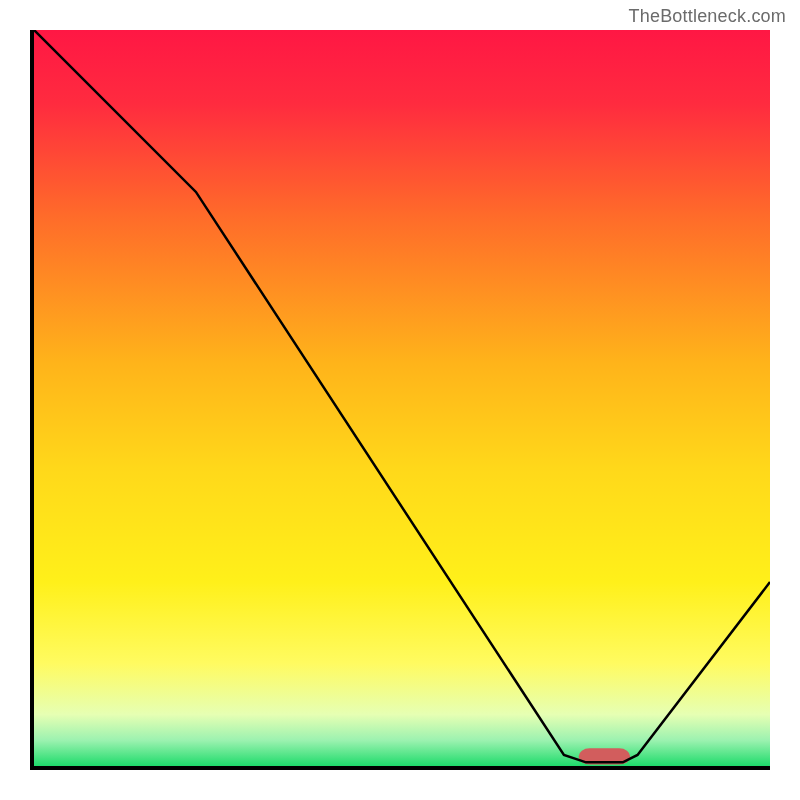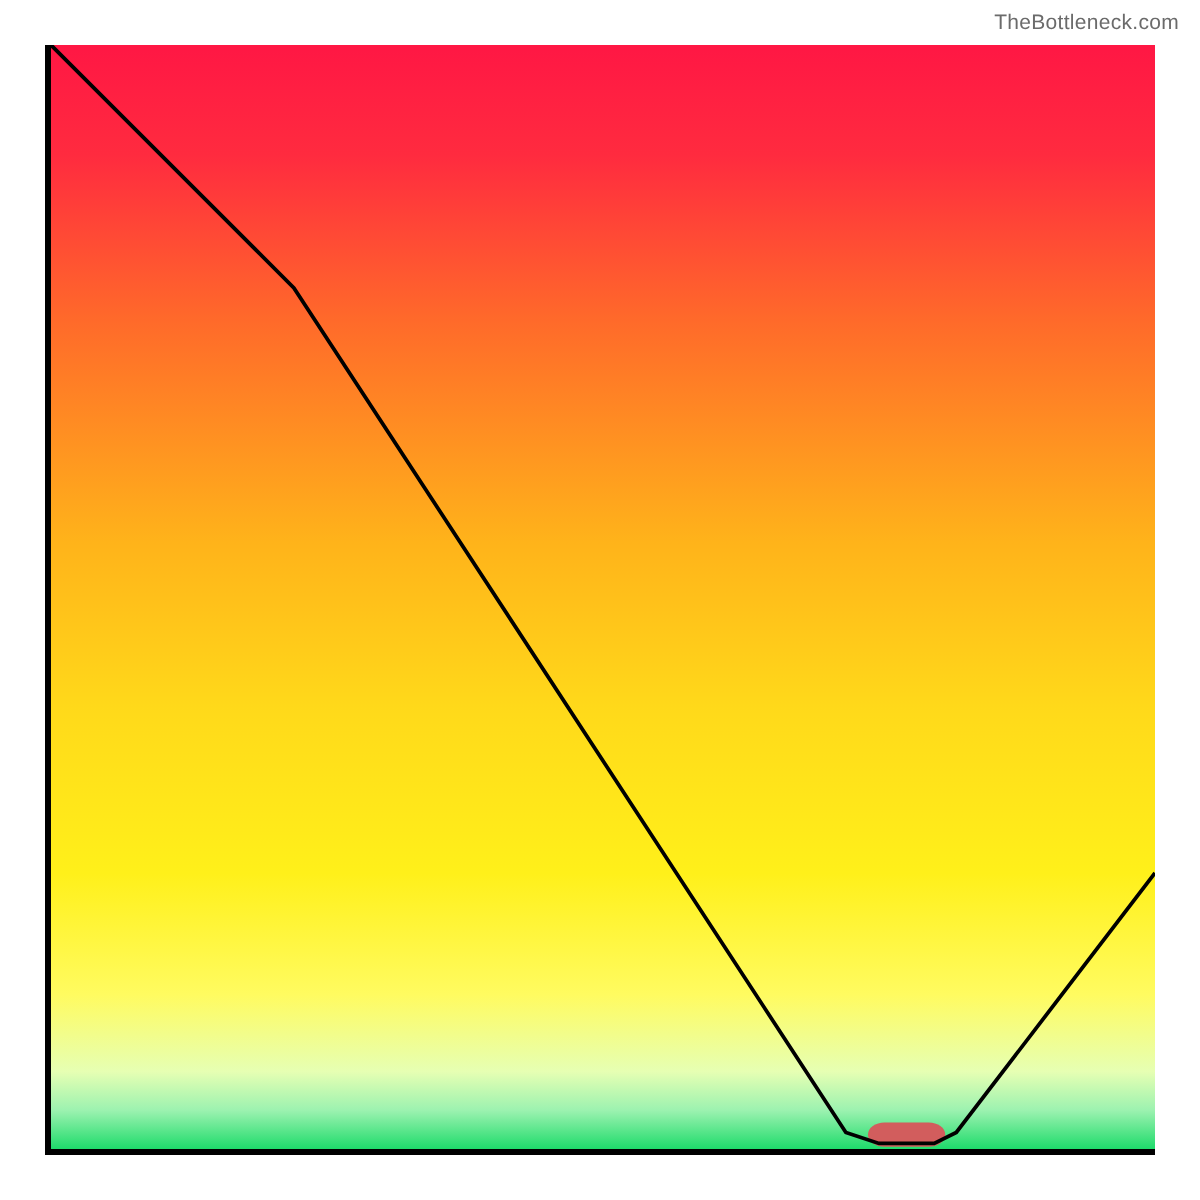--- a/index.html
+++ b/index.html
@@ -7,21 +7,21 @@
     width: 800px;
     height: 800px;
     background: #ffffff;
     position: relative;
     font-family: Arial, Helvetica, sans-serif;
   }
   .watermark {
     position: absolute;
     top: 6px;
     right: 14px;
-    font-size: 14px;
+    font-size: 18px;
     color: #6b6b6b;
     font-weight: 400;
     letter-spacing: 0.2px;
   }
   .plot-frame {
     position: absolute;
     left: 30px;
     top: 30px;
     width: 740px;
     height: 740px;

